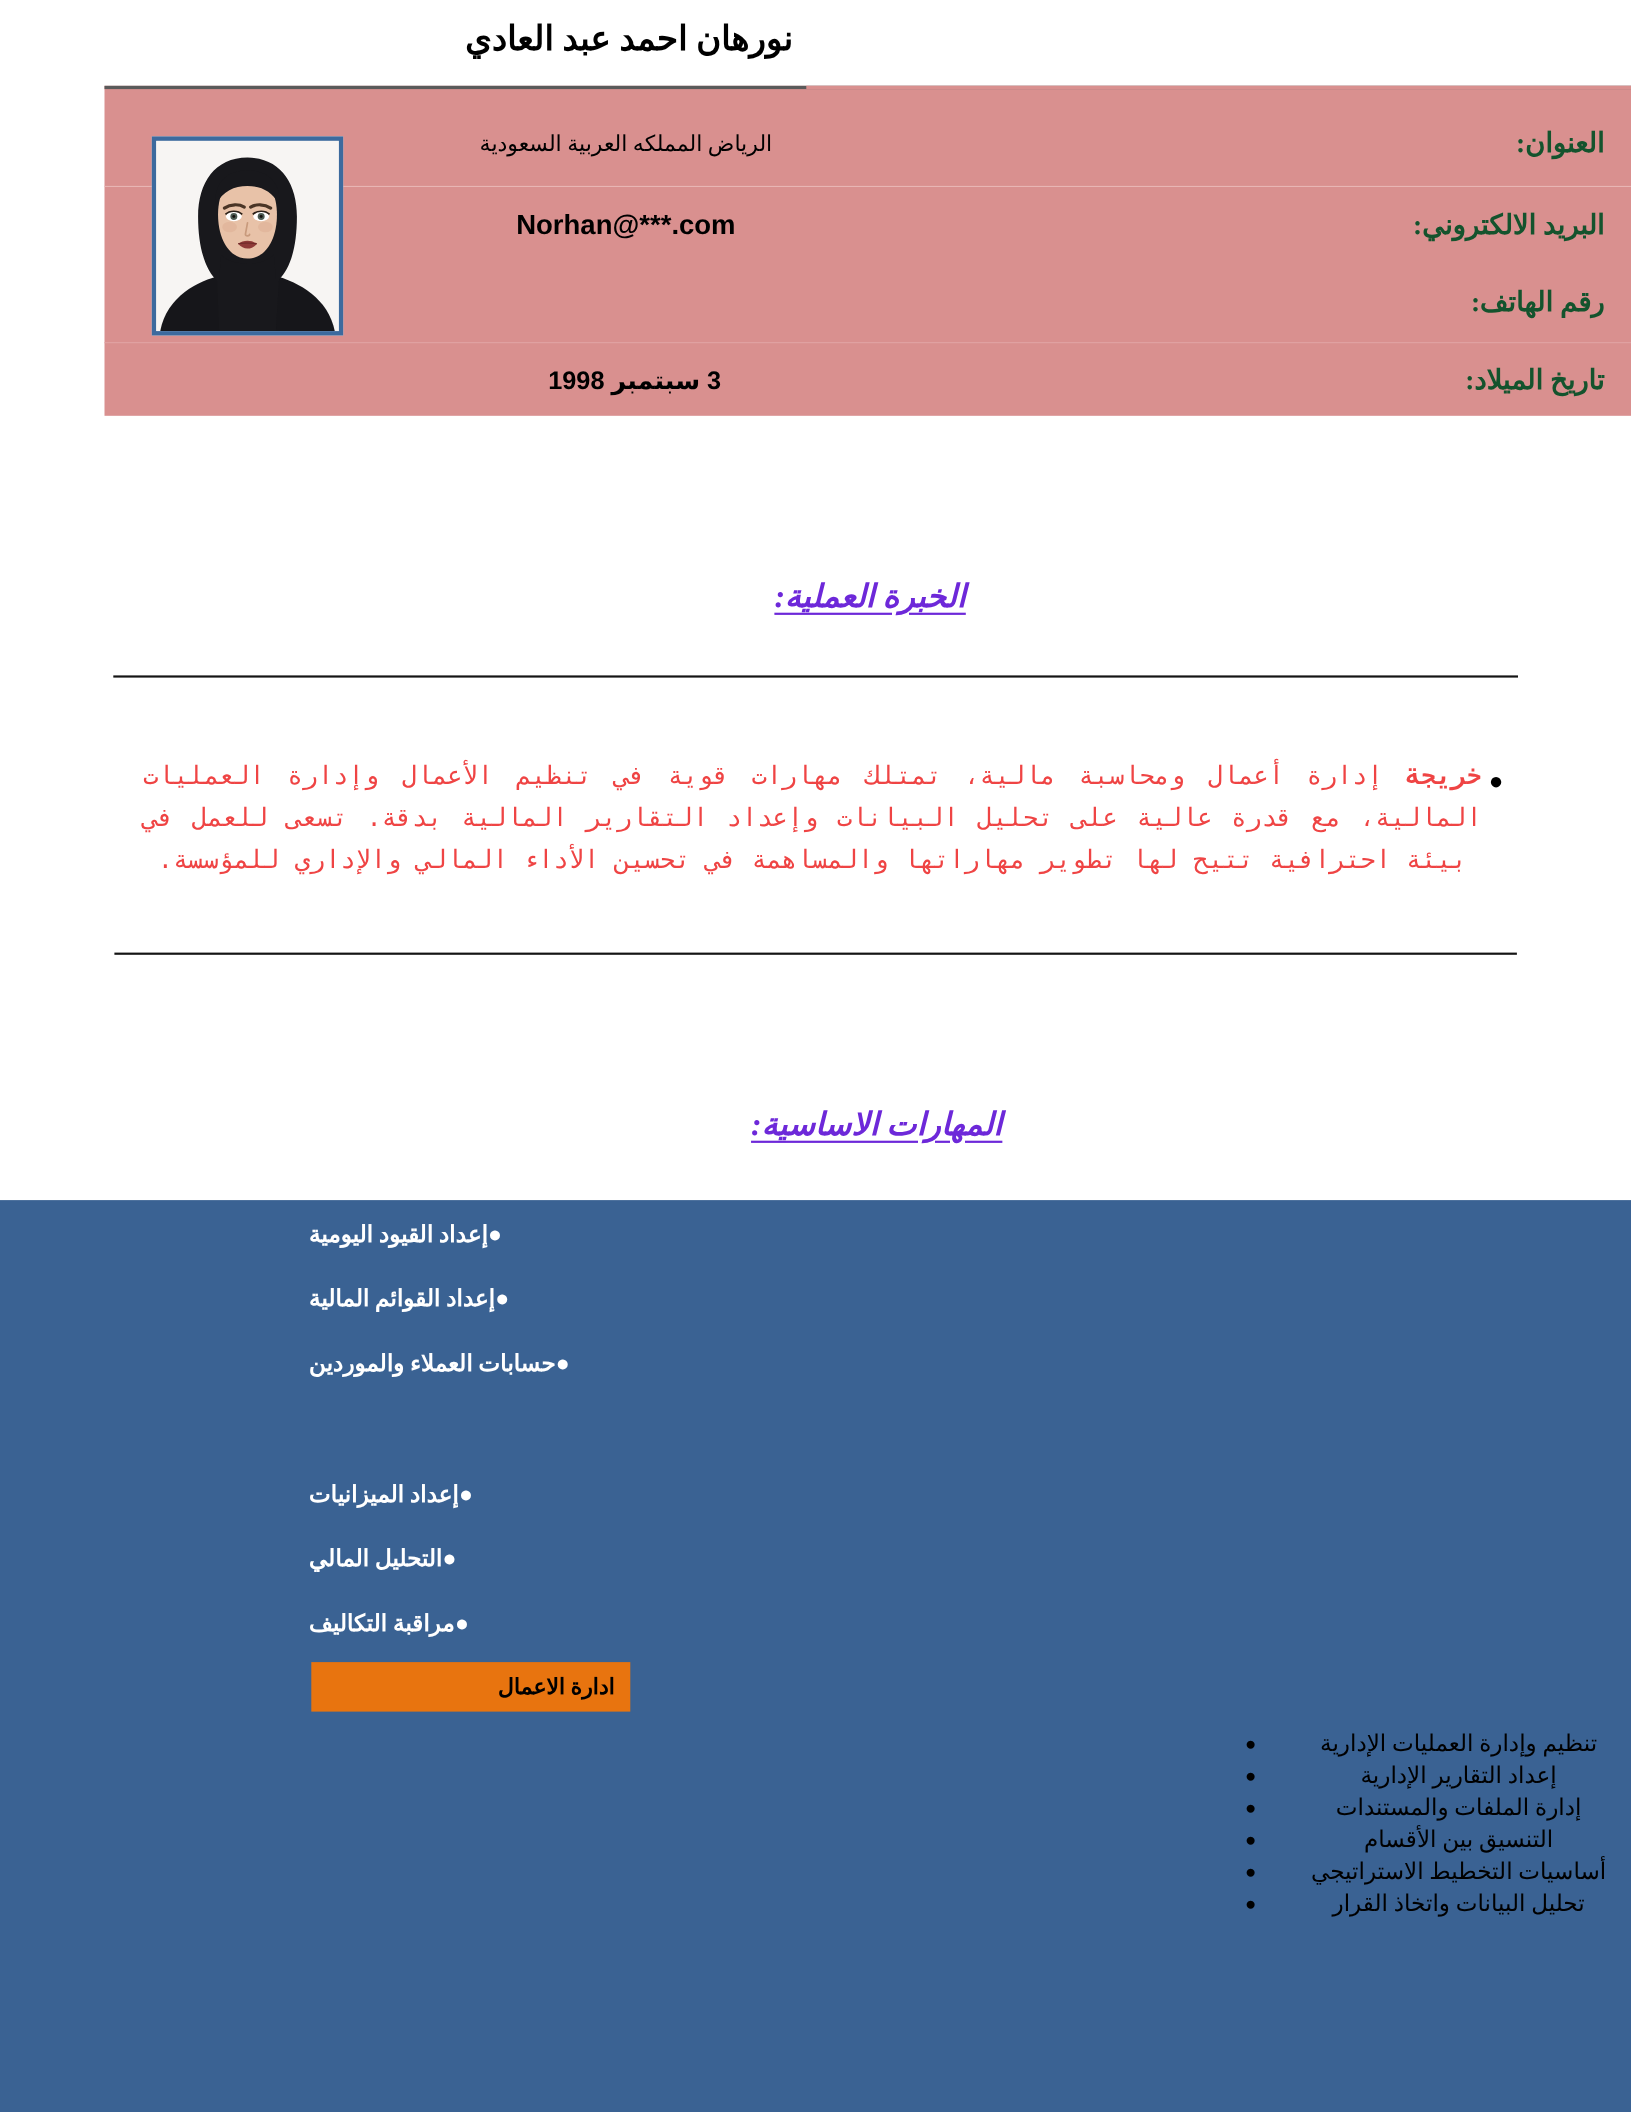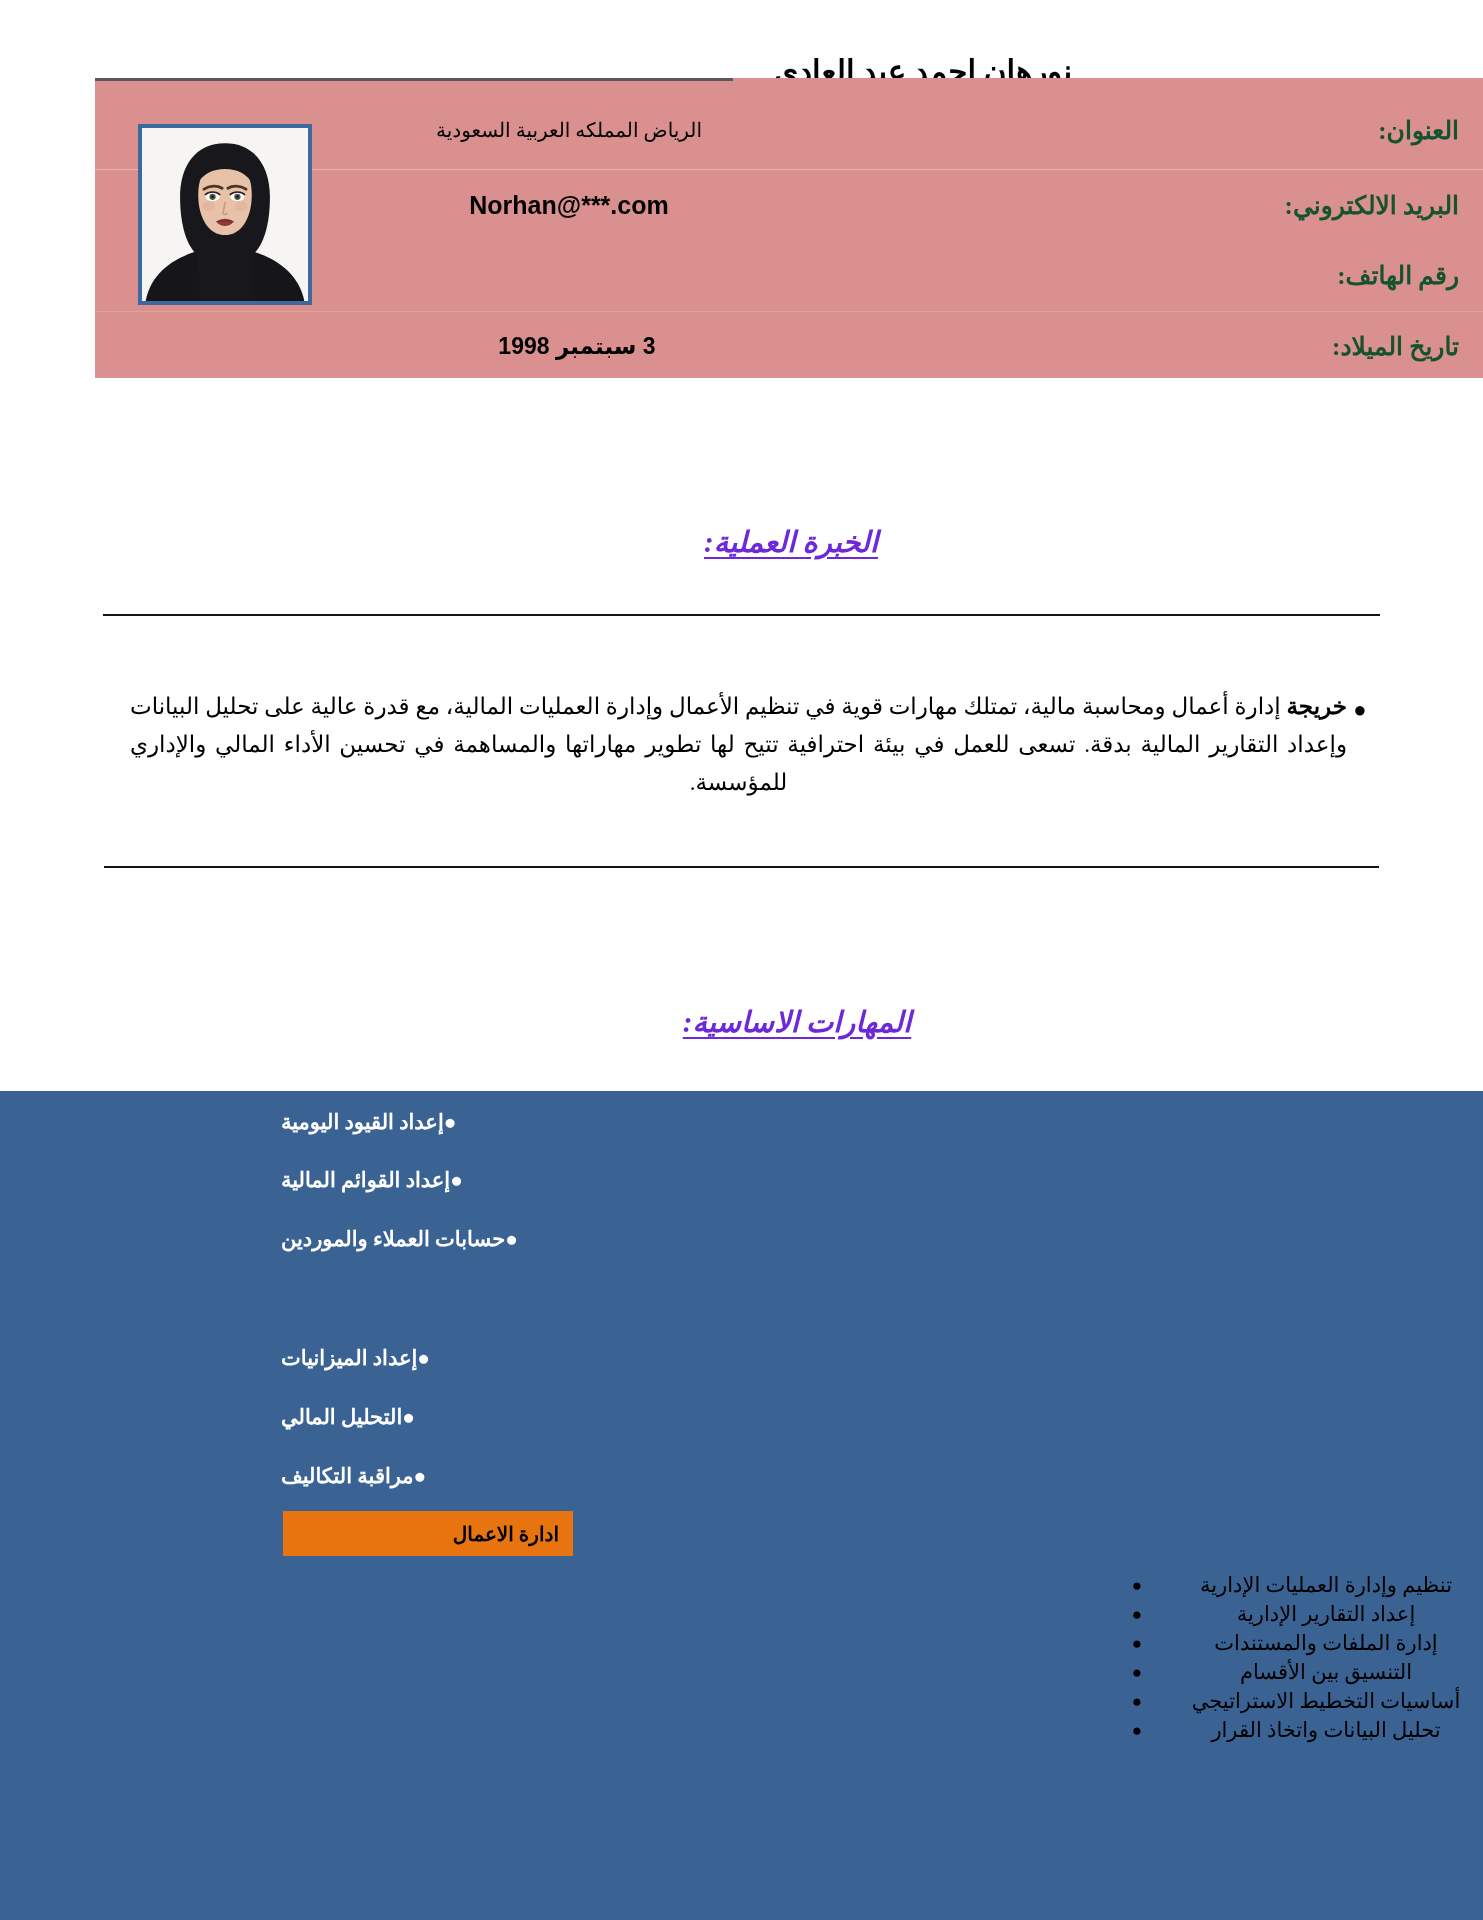--- a/index.html
+++ b/index.html
@@ -21,22 +21,21 @@
     height: 1920px;
     background: #ffffff;
   }
 
   
   .name-row {
     position: absolute;
     top: 16px;
     right: 60px;
     width: 1000px;
-    text-align: center;
-    margin-top: 37px;
+    text-align: left;
   }
   .cv-name {
     font-family: "Liberation Serif", "DejaVu Serif", serif;
     font-weight: bold;
     font-size: 31px;
     color: #000000;
     letter-spacing: 0px;
     line-height: 1.2;
   }
 
@@ -159,25 +158,25 @@
     width: 26px;
     flex: 0 0 26px;
     text-align: center;
     font-size: 22px;
     line-height: 40px;
     color: #000;
     margin-top: 2px;
   }
   .exp-text {
     flex: 1;
-    font-family: Liberation Serif, serif;
+    font-family: Liberation Mono, monospace;
     font-size: 23px;
     font-weight: bold;
     line-height: 1.66;
-    color: #000000;
+    color: #ef4444;
     text-align: justify;
     text-align-last: center;
   }
   .exp-text .reg { font-weight: normal; }
 
   
   .skills-panel {
     position: absolute;
     top: 1091px;
     right: 0;

